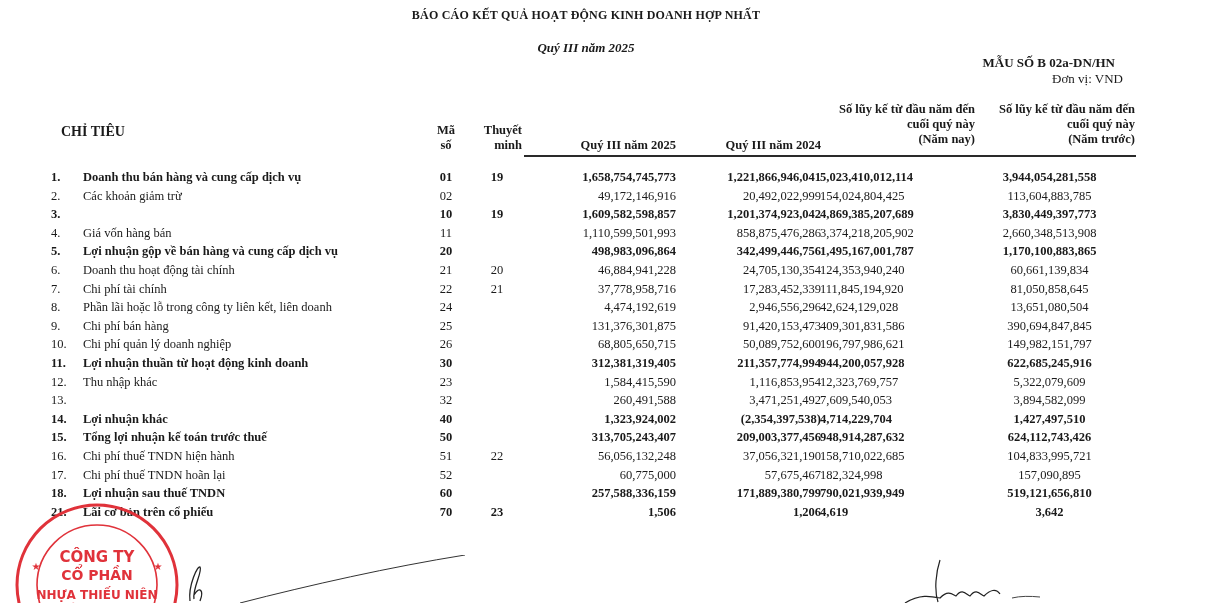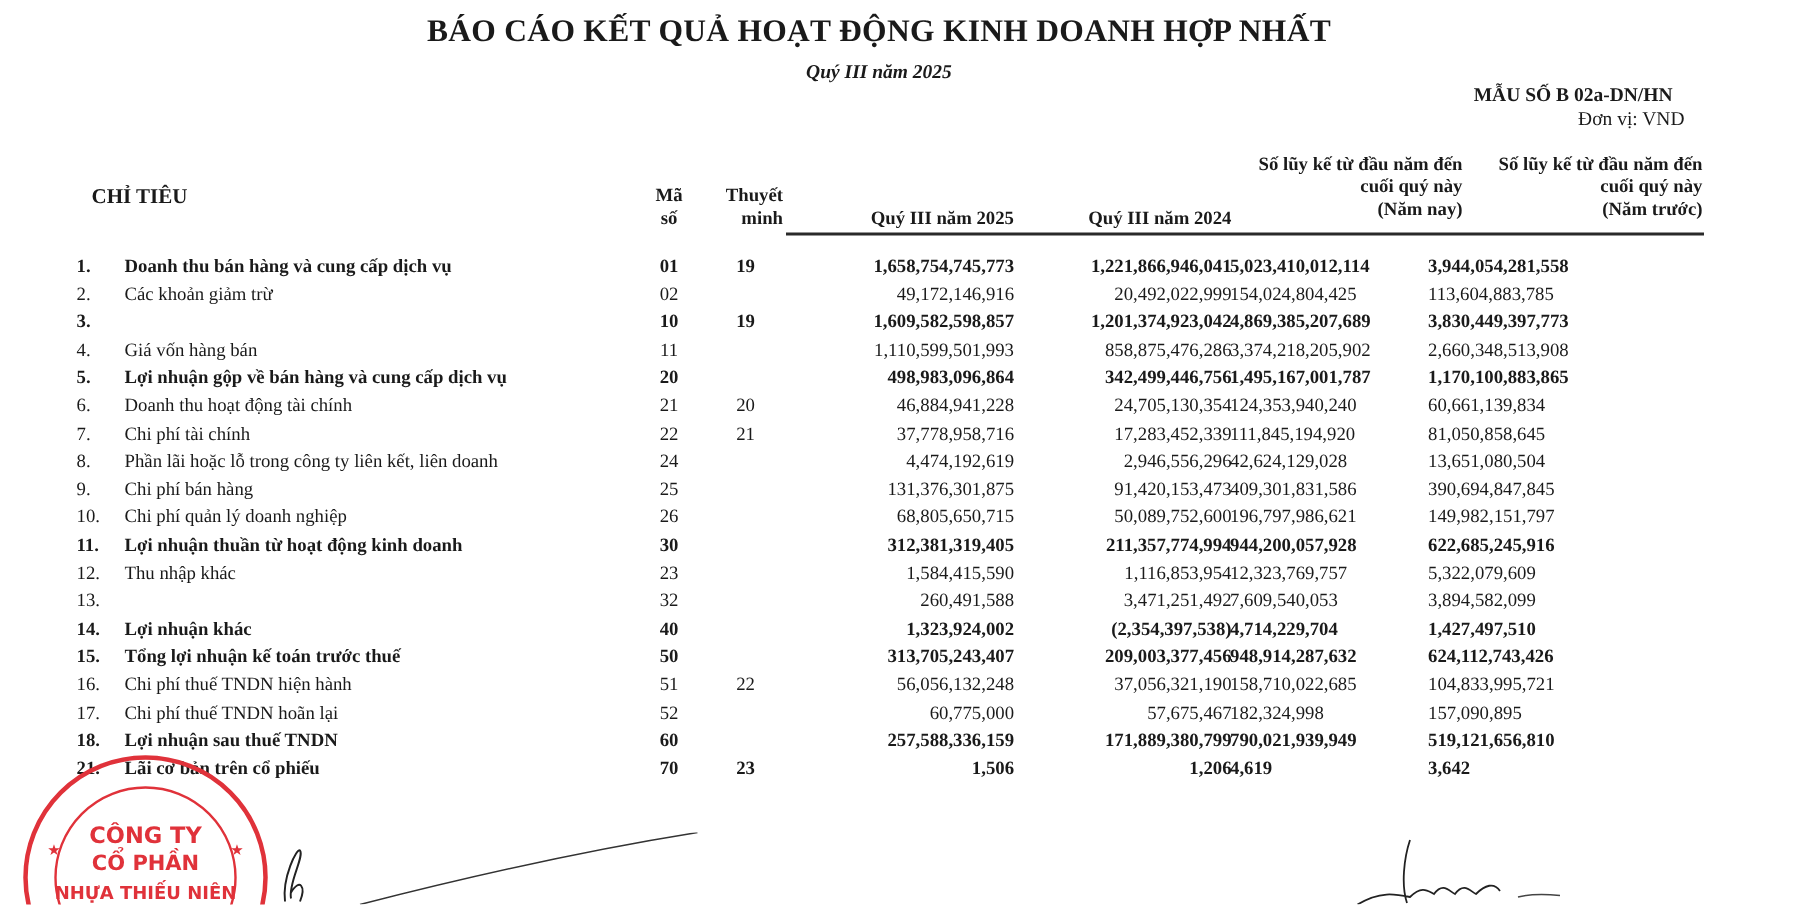--- a/index.html
+++ b/index.html
@@ -3,21 +3,21 @@
   <meta charset="utf-8">
   <style>
     html, body { margin: 0; padding: 0; background: #ffffff; }
     body {
       width: 1207px; height: 603px; overflow: hidden; position: relative;
       font-family: "Liberation Serif", "DejaVu Serif", serif;
       color: #1a1a1a;
     }
     .title {
       position: absolute; left: 0; top: 8px; width: 1172px;
-      text-align: center; font-weight: bold; font-size: 21px; letter-spacing: 0.2px;
+      text-align: center; font-weight: bold; font-size: 12px; letter-spacing: 0.2px;
     }
     .subtitle {
       position: absolute; left: 0; top: 40px; width: 1172px;
       text-align: center; font-weight: bold; font-style: italic; font-size: 13px;
     }
     .form-code {
       position: absolute; right: 92px; top: 55px; font-weight: bold; font-size: 13px;
     }
     .unit {
       position: absolute; right: 84px; top: 71px; font-size: 13px;
@@ -41,21 +41,21 @@
       white-space: nowrap;
     }
     .row.bold { font-weight: bold; }
     .row .no { position: absolute; left: 51px; width: 30px; }
     .row .label { position: absolute; left: 83px; width: 360px; overflow: hidden; }
     .row .code { position: absolute; left: 432px; width: 28px; text-align: center; }
     .row .note { position: absolute; left: 472px; width: 50px; text-align: center; }
     .row .v1 { position: absolute; left: 530px; width: 146px; text-align: right; }
     .row .v2 { position: absolute; left: 680px; width: 141px; text-align: right; }
     .row .v3 { position: absolute; left: 820px; width: 155px; text-align: left; }
-    .row .v4 { position: absolute; left: 952px; width: 155px; text-align: left; }
+    .row .v4 { position: absolute; left: 972px; width: 155px; text-align: center; }
     .stamp {
       position: absolute; left: 12px; top: 500px; width: 170px; height: 170px;
       pointer-events: none;
     }
     .signature {
       position: absolute; pointer-events: none;
     }
   </style>
 </head>
 <body>

